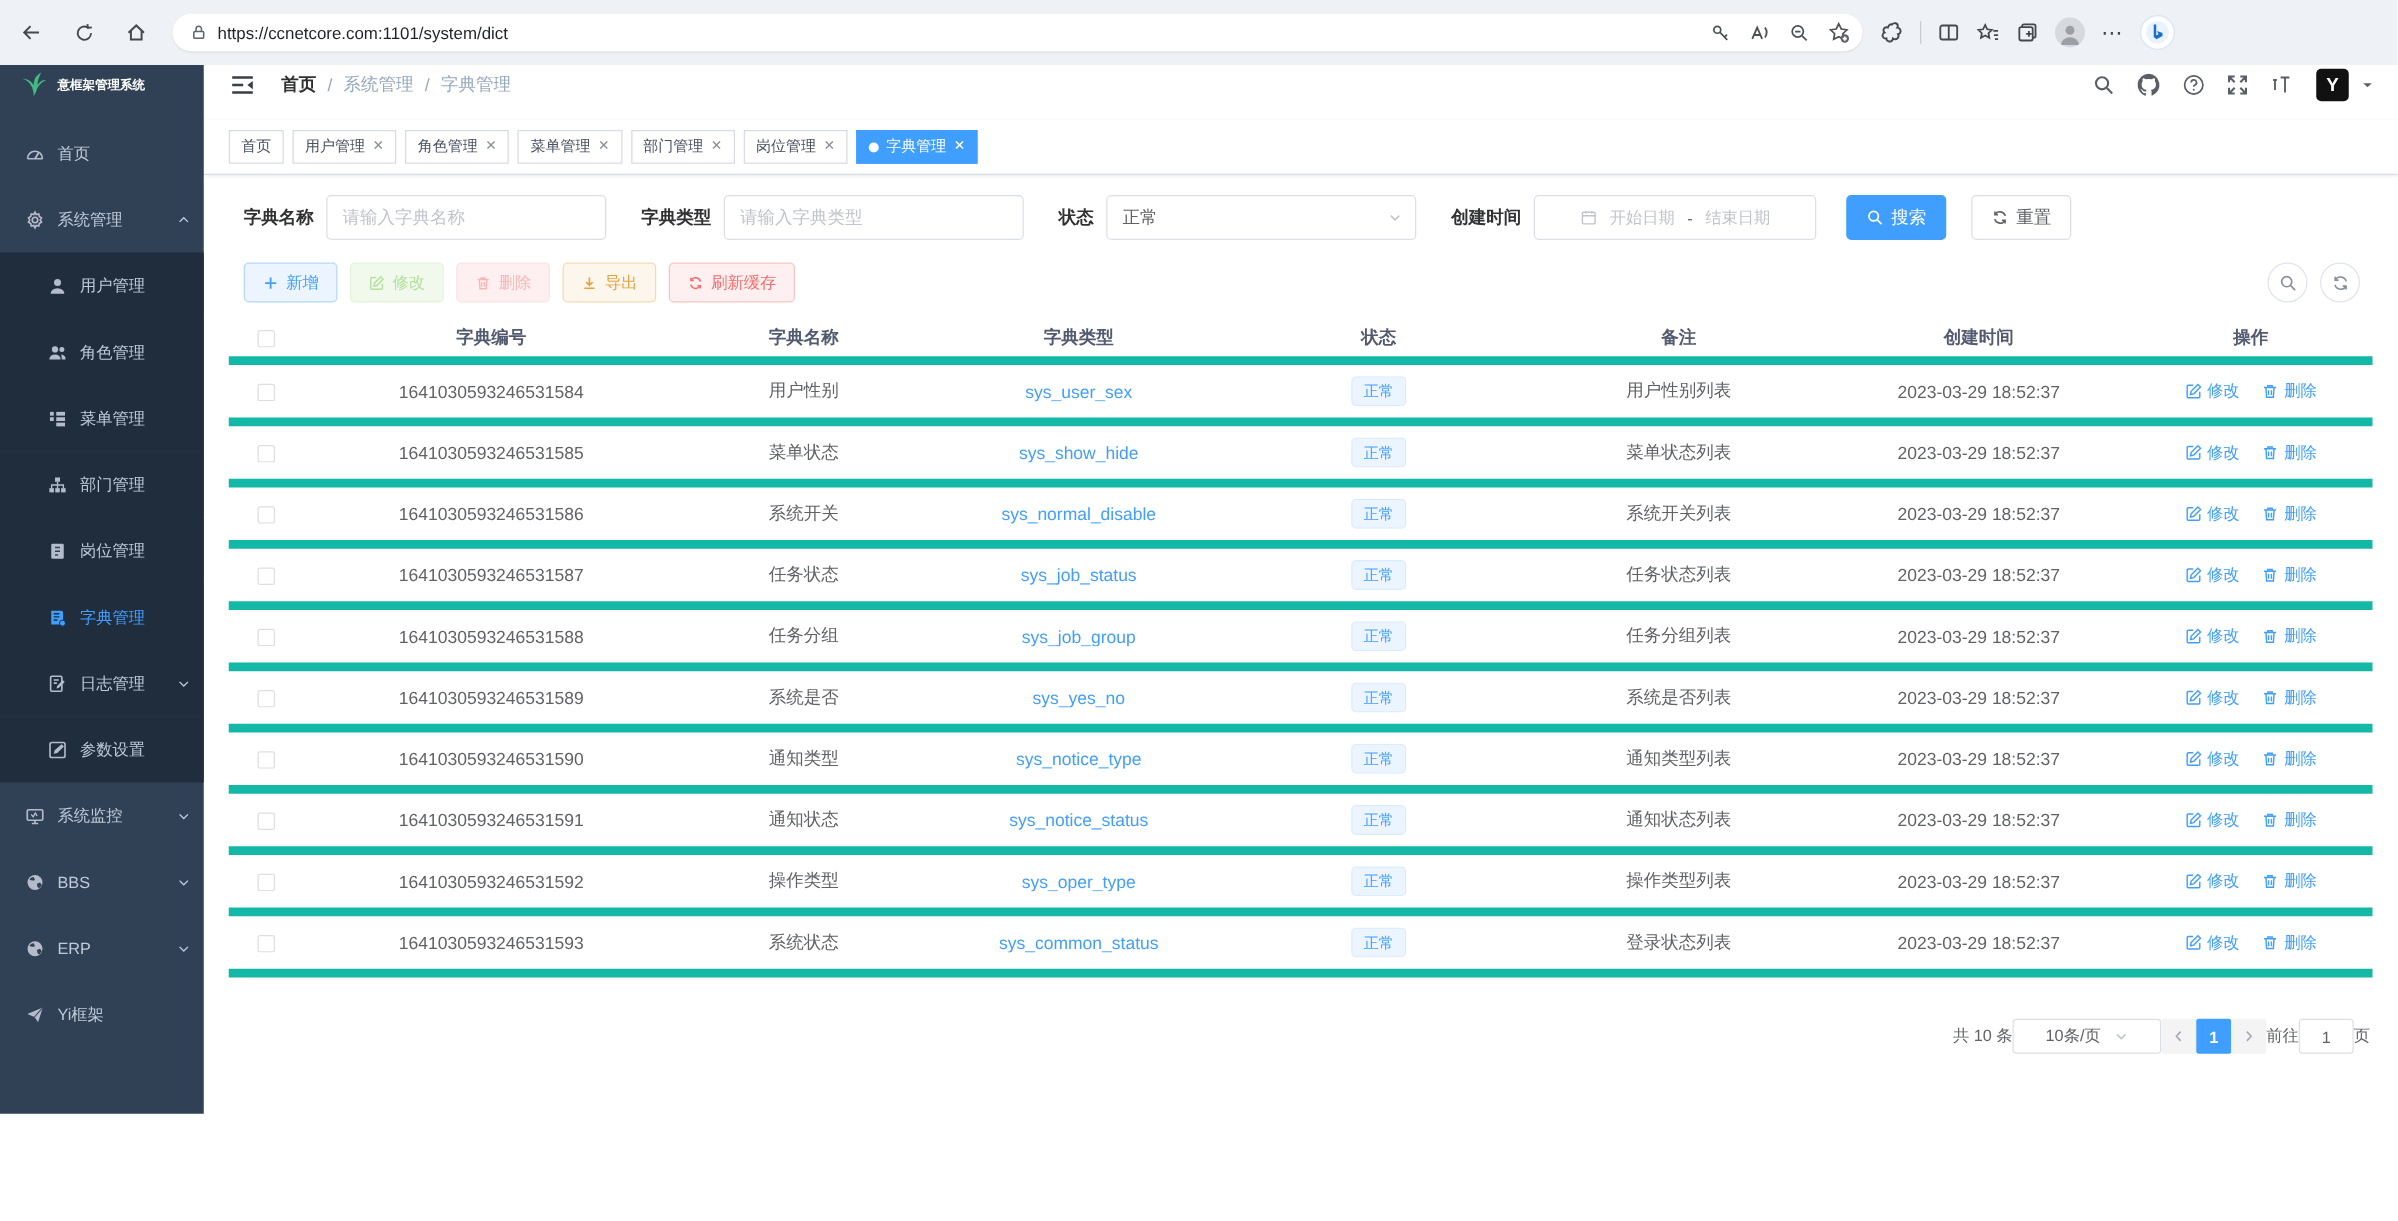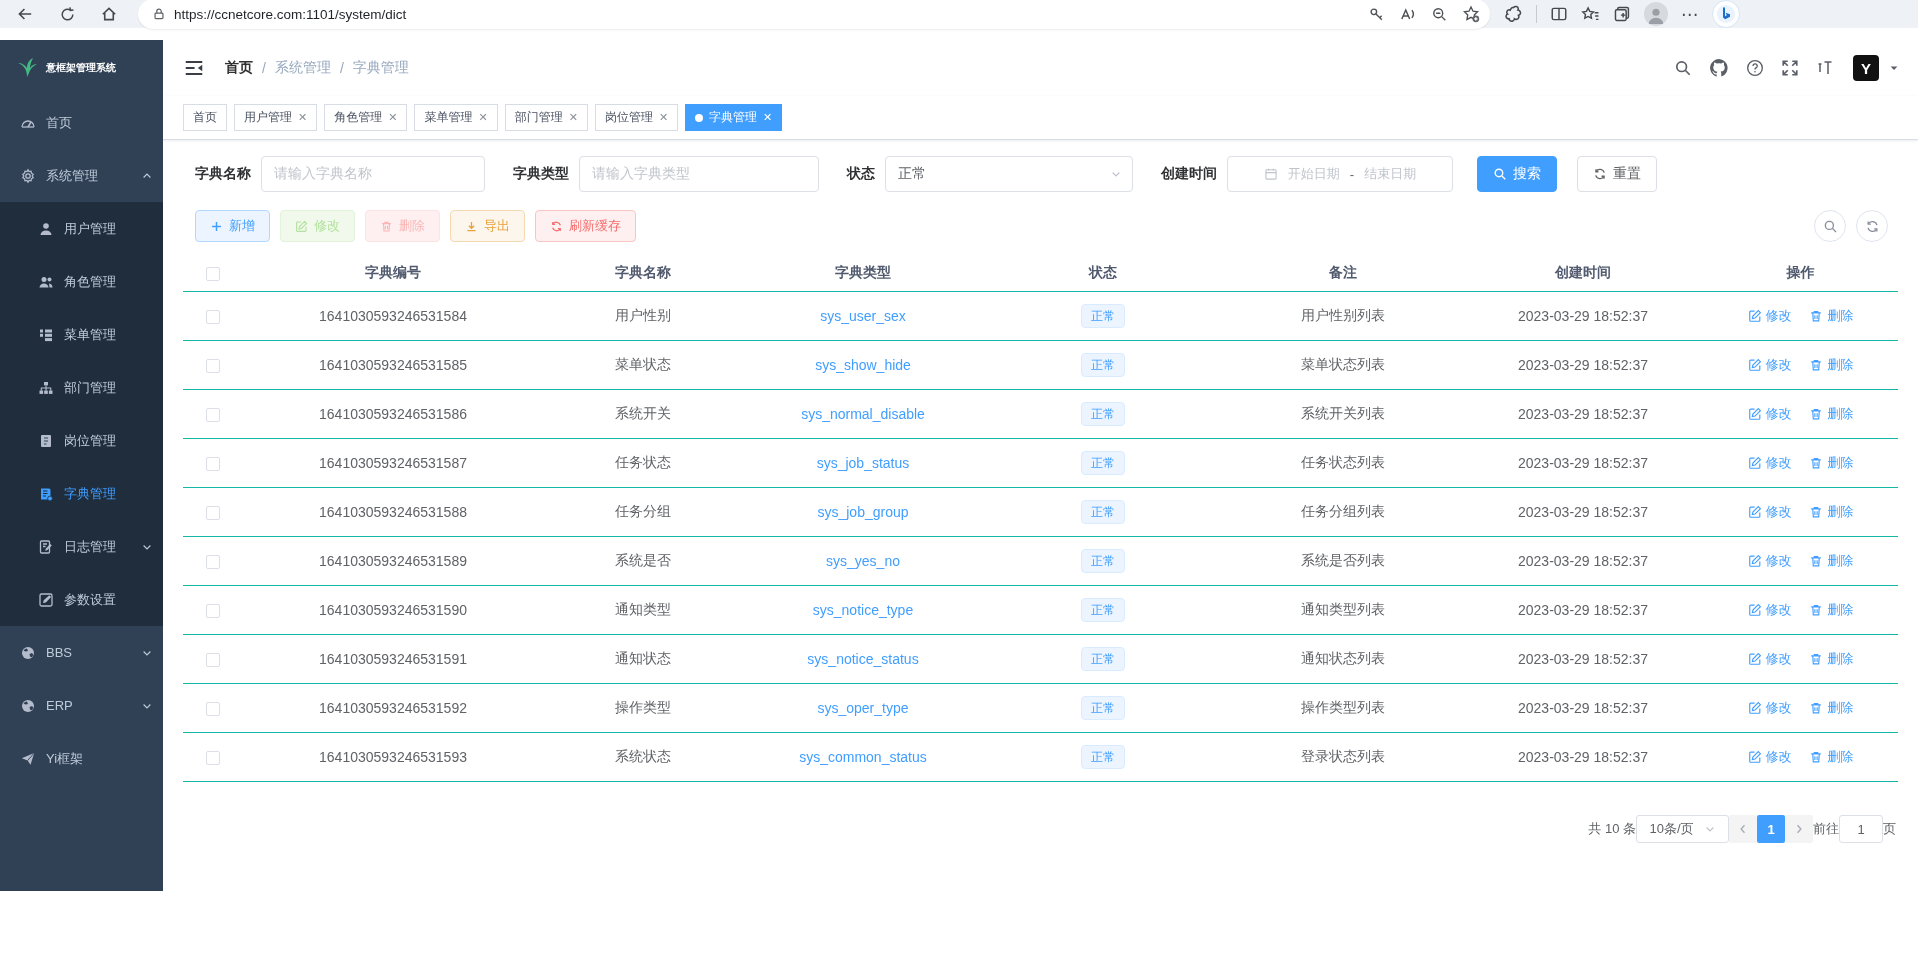--- a/index.html
+++ b/index.html
@@ -1,21 +1,21 @@
 <!DOCTYPE html>
 <html><head>
 <meta charset="utf-8">
 <style>
   * { margin:0; padding:0; box-sizing:border-box; }
   html,body { width:1918px; height:977px; background:#fff; font-family:"Liberation Sans","DejaVu Sans",sans-serif; overflow:hidden; }
   .icon { display:inline-flex; align-items:center; justify-content:center; line-height:1; }
   .icon svg { display:block; }
 
   
-  .browser-bar { position:absolute; left:0; top:0; width:1918px; height:28px; background:#eef1f5; display:flex; align-items:center; z-index:50; }
+  .browser-bar { position:absolute; left:0; top:0; width:1918px; height:52px; background:#eef1f5; display:flex; align-items:center; z-index:50; }
   .bb-btn { width:34px; height:34px; display:flex; align-items:center; justify-content:center; color:#45494d; margin-left:8px; border-radius:4px; }
   .url-pill { height:30px; flex:0 0 1352px; margin-left:12px; background:#fff; border-radius:15px; display:flex; align-items:center; padding:0 10px 0 14px; box-shadow:0 1px 2px rgba(0,0,0,0.08); }
   .url-text { font-size:13.5px; color:#1f2328; margin-left:8px; flex:1; white-space:nowrap; overflow:hidden; }
   .pill-icons { display:flex; align-items:center; gap:14px; color:#4d5156; }
   .bb-right { display:flex; align-items:center; gap:13px; margin-left:14px; color:#45494d; }
   .bb-divider { width:1px; height:18px; background:#c7cbd1; }
   .edge-avatar { width:24px; height:24px; border-radius:50%; background:#d6d9dd; display:flex; align-items:flex-end; justify-content:center; overflow:hidden; }
   .bing-btn { width:28px; height:28px; border-radius:50%; background:#fff; border:1px solid #d4e6f7; display:flex; align-items:center; justify-content:center; margin-right:6px; }
 
   
@@ -63,34 +63,34 @@
   .tbtn { height:32px; border-radius:4px; display:inline-flex; align-items:center; gap:6px; font-size:13px; padding:0 14px; cursor:pointer; }
   .tbtn-add    { background:#ecf5ff; border:1px solid #b3d8ff; color:#409eff; }
   .tbtn-edit   { background:#f0f9eb; border:1px solid #e1f3d8; color:#b3e19d; }
   .tbtn-del    { background:#fef0f0; border:1px solid #fde2e2; color:#fab6b6; }
   .tbtn-export { background:#fdf6ec; border:1px solid #f5dab1; color:#e6a23c; }
   .tbtn-cache  { background:#fef0f0; border:1px solid #fbc4c4; color:#f56c6c; }
   .tool-right { margin-left:auto; display:flex; gap:10px; }
   .circle-btn { width:32px; height:32px; border-radius:50%; border:1px solid #e0e4ef; background:#fff; color:#878d99; display:flex; align-items:center; justify-content:center; cursor:pointer; }
 
   .data-table { margin:2px 20px 0 20px; }
-  .tr { display:flex; align-items:center; border-bottom:1px solid #14b8a6; }
+  .tr { display:flex; align-items:center; border-bottom:7px solid #14b8a6; }
   .tr.head { height:38px; }
   .tr.row { height:49px; }
   .td { text-align:center; font-size:14px; color:#606266; overflow:hidden; white-space:nowrap; }
   .head .td { color:#515a6e; font-weight:bold; }
   .c0{width:60px;} .c1{width:300px;} .c2{width:200px;} .c3{width:240px;} .c4{width:240px;} .c5{width:240px;} .c6{width:240px;} .c7{flex:1;}
   .checkbox { width:14px; height:14px; border:1px solid #dcdfe6; border-radius:2px; background:#fff; display:inline-block; vertical-align:middle; cursor:pointer; }
   .type-link { color:#409eff; cursor:pointer; }
   .status-tag { display:inline-block; height:24px; line-height:22px; padding:0 9px; font-size:12px; color:#409eff; background:#ecf5ff; border:1px solid #d9ecff; border-radius:4px; }
   .op-link { color:#409eff; font-size:13px; display:inline-flex; align-items:center; gap:4px; cursor:pointer; }
   .op-link + .op-link { margin-left:14px; }
 
   .pagination { position:absolute; right:22px; top:775px; display:flex; align-items:center; font-size:13px; color:#606266; }
-  .pg-select { width:93px; height:28px; border:1px solid #dcdfe6; border-radius:3px; display:flex; align-items:center; justify-content:center; gap:10px; color:#606266; font-size:13px; cursor:pointer; }
+  .pg-select { width:119px; height:28px; border:1px solid #dcdfe6; border-radius:3px; display:flex; align-items:center; justify-content:center; gap:10px; color:#606266; font-size:13px; cursor:pointer; }
   .pg-btn { width:28px; height:28px; background:#f4f4f5; border-radius:2px; display:flex; align-items:center; justify-content:center; color:#a8abb2; cursor:pointer; }
   .pg-page { width:28px; height:28px; background:#409eff; border-radius:2px; display:flex; align-items:center; justify-content:center; color:#fff; font-weight:bold; cursor:pointer; }
   .pg-goto-input { width:44px; height:28px; border:1px solid #dcdfe6; border-radius:3px; text-align:center; font-size:13px; color:#606266; background:#fff; }
 </style>
 </head>
 <body>
 
 <div class="browser-bar">
   <span class="bb-btn">
     <span class="icon">
@@ -308,20 +308,35 @@
         </span>
       </div>
       <div class="menu-item sub ">
         <span class="icon mi-icon">
           <svg width="16" height="16" viewBox="0 0 16 16" fill="none" stroke="currentColor" stroke-width="1.3">
             <rect x="2" y="2" width="12" height="12" rx="1.5"></rect>
             <path d="M11.3 4.2 l.9.9 L7.5 9.8 l-1.6.4 .4-1.6 z" fill="currentColor"></path>
           </svg>
         </span>
         <span>参数设置</span>
+      </div>
+      <div class="menu-item  ">
+        <span class="icon mi-icon">
+          <svg width="16" height="16" viewBox="0 0 16 16" fill="none" stroke="currentColor" stroke-width="1.3">
+            <rect x="1.8" y="2.8" width="12.4" height="8.4" rx="1"></rect>
+            <path d="M5 6.5 l1.5 2 1.8-3 1.4 2.3" stroke-width="1.1"></path>
+            <path d="M8 11.2 v2 M5.5 13.8 h5"></path>
+          </svg>
+        </span>
+        <span>系统监控</span>
+        <span class="chev icon" style="width:12px">
+          <svg width="16" height="16" viewBox="0 0 16 16" fill="none" stroke="currentColor" stroke-width="1.3">
+            <path d="M3.5 6 L8 10.5 L12.5 6" stroke-width="1.5"></path>
+          </svg>
+        </span>
       </div>
       <div class="menu-item  ">
         <span class="icon mi-icon">
           <svg width="16" height="16" viewBox="0 0 16 16" fill="none" stroke="currentColor" stroke-width="1.3">
             <circle cx="8" cy="8" r="6" fill="currentColor" stroke="none"></circle>
             <path d="M3.5 5.5 q2 1.5 4.5.5 l-1-2.5 -2 .5 z M9.5 9 l2.5-1 1.5 2 -2 2.5 -1.5-1 z" fill="#304156" stroke="none"></path>
           </svg>
         </span>
         <span>BBS</span>
         <span class="chev icon" style="width:12px">

